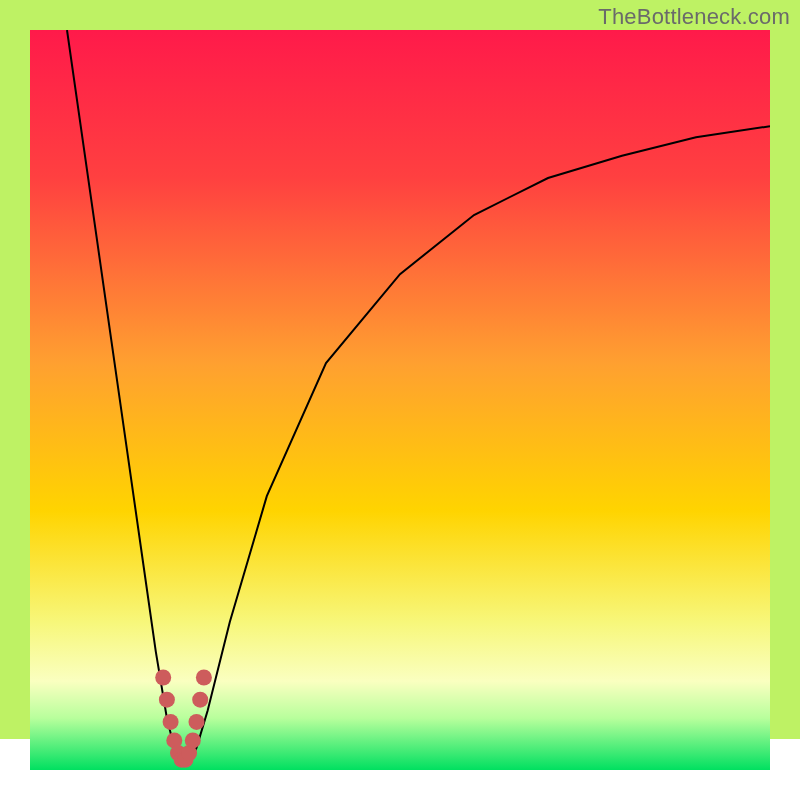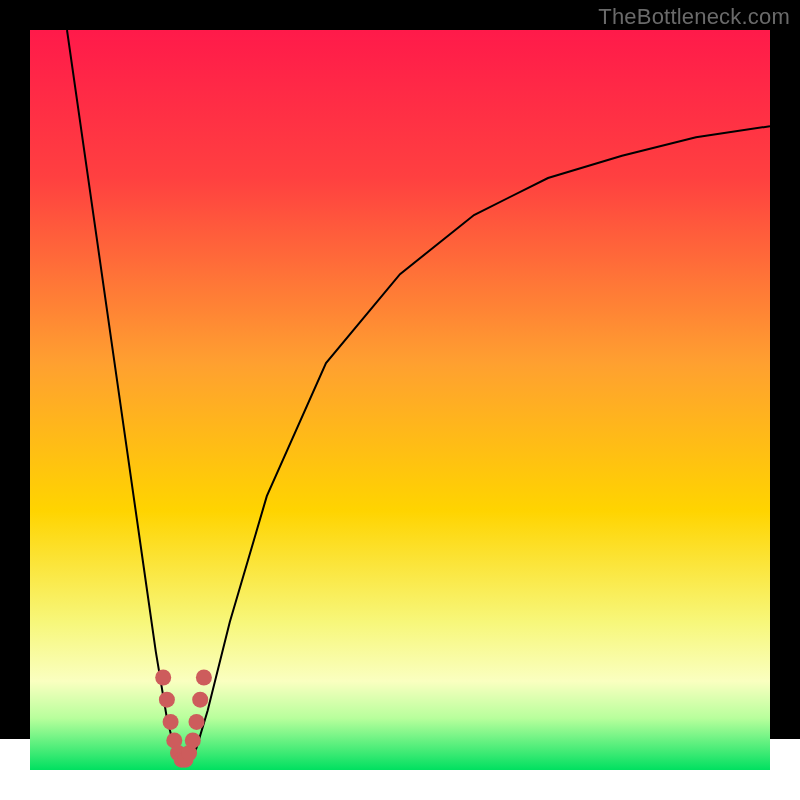--- a/index.html
+++ b/index.html
@@ -6,21 +6,21 @@
     margin: 0;
     padding: 0;
     width: 800px;
     height: 800px;
     overflow: hidden;
     font-family: Arial, Helvetica, sans-serif;
   }
   .frame {
     width: 800px;
     height: 739px;
-    background: #000000;
+    background: #bef264;
     position: relative;
   }
   .plot-area {
     position: absolute;
     left: 30px;
     top: 30px;
     width: 740px;
     height: 740px;
     overflow: hidden;
   }

